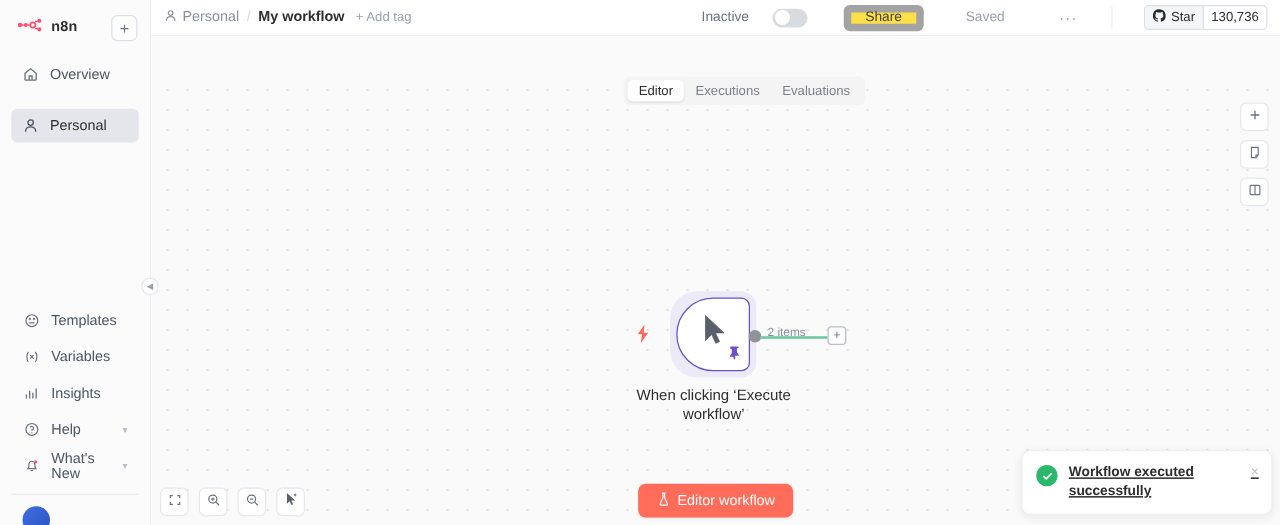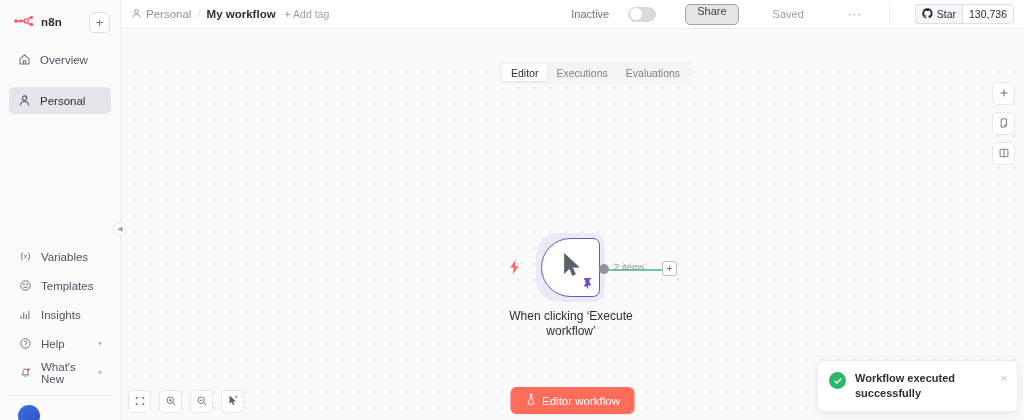--- a/index.html
+++ b/index.html
@@ -78,22 +78,22 @@
   .inactive-lbl { font-size: 11px; color: #6b7280; margin-right: 7px; }
   .toggle {
     width: 28px; height: 15px; border-radius: 9px; background: #d8dbe0;
     position: relative; cursor: pointer; margin-right: 17px;
   }
   .toggle .knob {
     position: absolute; left: 1.5px; top: 1.5px;
     width: 12px; height: 12px; border-radius: 50%; background: #fff;
   }
   .share-btn {
-    height: 21px; padding: 0 11px; border: 1px solid #a3a3a3; border-radius: 5px;
-    background: #e5e5e5; font-size: 11px; color: #444; display: flex; 
+    height: 21px; padding: 0 11px; border: 6px solid #a3a3a3; border-radius: 5px;
+    background: #fde047; font-size: 11px; color: #444; display: flex; align-items: center;
     cursor: pointer; margin-right: 22px;
   }
   .saved-lbl { font-size: 11px; color: #9aa1ad; margin-right: 30px; }
   .dots-btn {
     width: 18px; height: 18px; display: flex; align-items: center; justify-content: center;
     color: #8b919c; font-size: 12px; cursor: pointer; letter-spacing: 1px; margin-right: 13px;
   }
   .hdr-div { width: 1px; height: 18px; background: #ebeef0; margin-right: 13px; }
   .star-wrap { display: flex; align-items: stretch; height: 20px; margin-right: 5px; cursor: pointer; }
   .star-left {
@@ -207,21 +207,21 @@
     z-index: 4;
   }
 
   
   .toast {
     position: absolute; right: 6px; bottom: 8px;
     width: 201px; min-height: 41px;
     background: #fff; border: 1px solid #eceef0; border-radius: 7px;
     box-shadow: 0 2px 8px rgba(0,0,0,.07);
     display: flex; align-items: flex-start; gap: 9px;
-    padding: 10px 10px 10px 11px; z-index: 8;
+    padding: 10px 10px 10px 11px; z-index: 8; text-decoration: underline;
   }
   .toast-ico {
     width: 17px; height: 17px; border-radius: 50%; background: #2ab96a;
     display: flex; align-items: center; justify-content: center;
     flex: 0 0 17px; margin-top: 1px;
   }
   .toast-msg {
     font-size: 11px; color: #2d2e2e; line-height: 1.35; font-weight: bold;
     flex: 1; padding-right: 4px;
   }
@@ -279,37 +279,37 @@
           </span>
           <span>Personal</span>
         </div>
       </nav>
     </div>
 
     <div class="sb-bottom">
       <div class="sb-item wide">
         <span class="ico">
           <svg width="13" height="13" viewBox="0 0 16 16" fill="none" stroke="#6b7280" stroke-width="1.2">
-            <path d="M4.6 3.2 C2.6 5.6 2.6 10.4 4.6 12.8"></path>
-            <path d="M11.4 3.2 C13.4 5.6 13.4 10.4 11.4 12.8"></path>
-            <path d="M6.3 6.3 L9.7 9.7 M9.7 6.3 L6.3 9.7"></path>
-          </svg>
-        </span>
-        <span>Variables</span>
-      </div>
-      <div class="sb-item wide">
-        <span class="ico">
-          <svg width="13" height="13" viewBox="0 0 16 16" fill="none" stroke="#6b7280" stroke-width="1.2">
             <circle cx="8" cy="8" r="5.8"></circle>
             <circle cx="6" cy="6.3" r="1.1" fill="#6b7280" stroke="none"></circle>
             <circle cx="10" cy="6.3" r="1.1" fill="#6b7280" stroke="none"></circle>
             <path d="M5.4 10.2 h5.2"></path>
           </svg>
         </span>
         <span>Templates</span>
+      </div>
+      <div class="sb-item wide">
+        <span class="ico">
+          <svg width="13" height="13" viewBox="0 0 16 16" fill="none" stroke="#6b7280" stroke-width="1.2">
+            <path d="M4.6 3.2 C2.6 5.6 2.6 10.4 4.6 12.8"></path>
+            <path d="M11.4 3.2 C13.4 5.6 13.4 10.4 11.4 12.8"></path>
+            <path d="M6.3 6.3 L9.7 9.7 M9.7 6.3 L6.3 9.7"></path>
+          </svg>
+        </span>
+        <span>Variables</span>
       </div>
       <div class="sb-item wide">
         <span class="ico">
           <svg width="13" height="13" viewBox="0 0 16 16" fill="none" stroke="#6b7280" stroke-width="1.3">
             <path d="M2.6 13.4 V9.4 M5.8 13.4 V5.6 M9 13.4 V7.6 M12.2 13.4 V3.4"></path>
           </svg>
         </span>
         <span>Insights</span>
       </div>
       <div class="sb-item wide">

